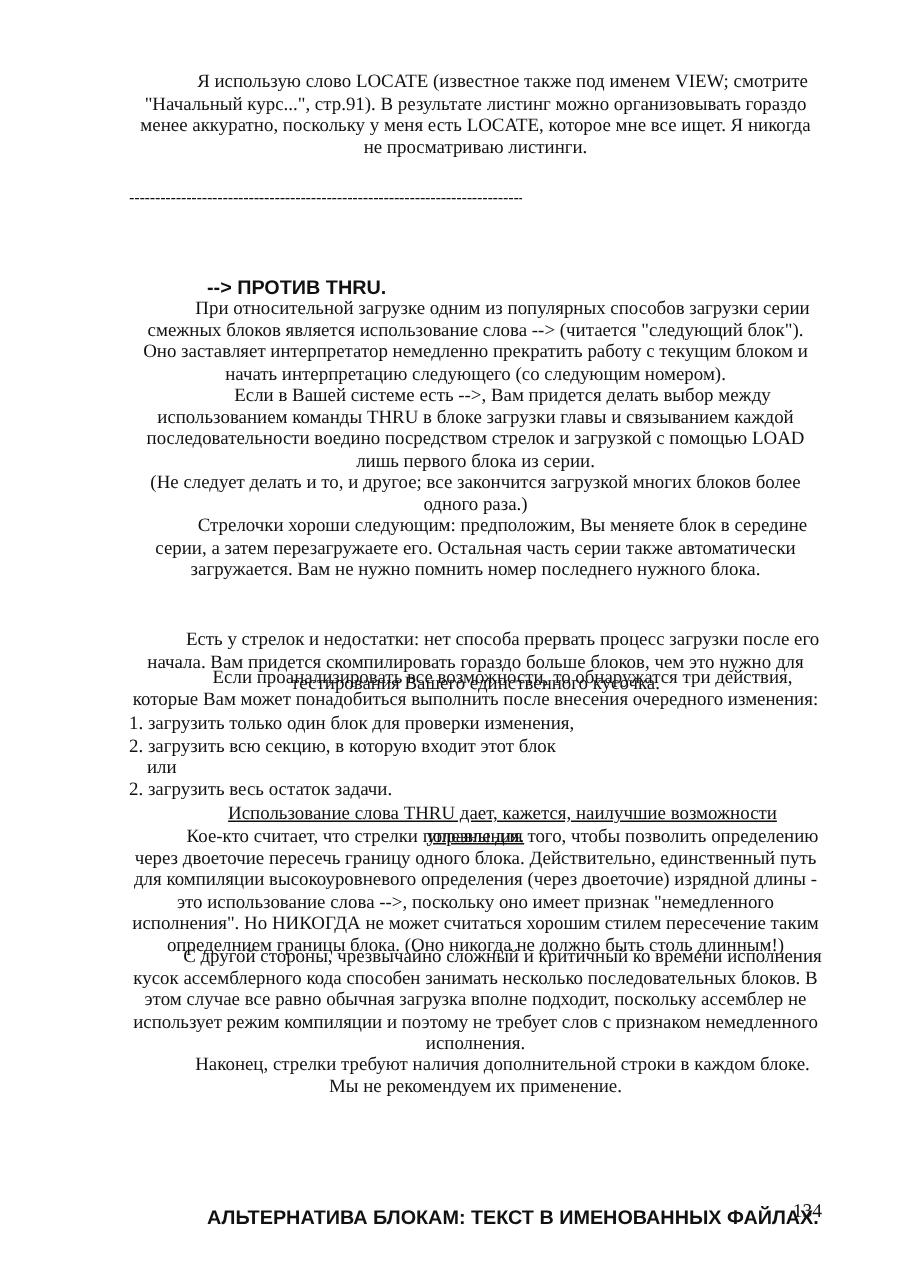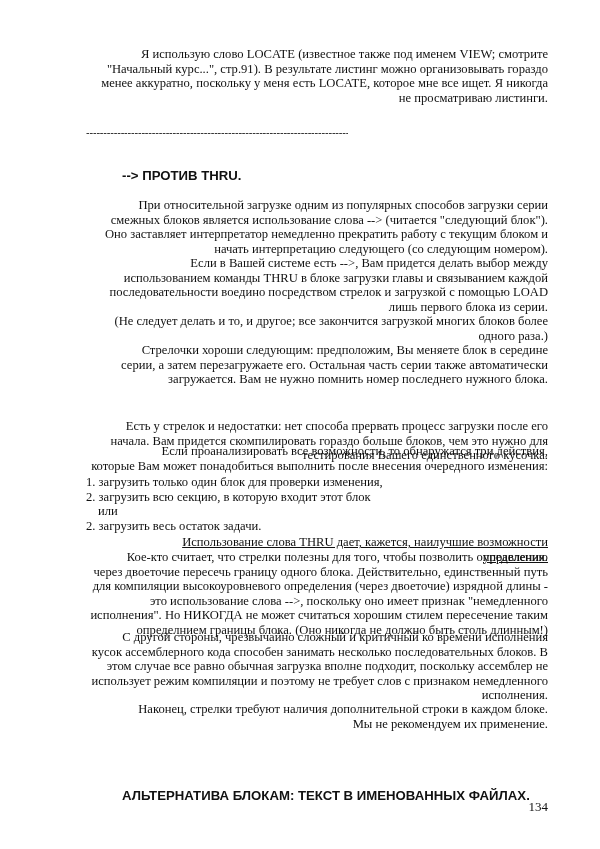--- a/index.html
+++ b/index.html
@@ -3,37 +3,37 @@
   <meta charset="utf-8">
   <style>
     html, body { margin: 0; padding: 0; background: #ffffff; }
     body { width: 600px; height: 849px; position: relative; overflow: hidden; color: #111; }
     .page { position: absolute; left: 86px; top: 0; width: 462px; }
     .p {
       font-family: "Liberation Serif", serif;
       font-size: 12.6px;
       line-height: 14.6px;
       margin: 0;
-      text-align: right;
+      text-align: center;
     }
     .indent { text-indent: 36px; }
     .abs { position: absolute; left: 0; width: 462px; }
     .rule {
       font-family: "Liberation Sans", sans-serif;
       font-size: 11px;
       letter-spacing: -0.2px;
       white-space: nowrap;
       overflow: hidden;
       width: 262px;
     }
     .h {
       font-family: "Liberation Sans", sans-serif;
       font-weight: bold;
       font-size: 13.2px;
-      margin: 0;
+      margin: 16px;
       padding-left: 36px;
       white-space: nowrap;
     }
     .list-item { margin: 0; font-family: Liberation Serif, serif; font-size: 12.6px; line-height: 14.6px; }
     .list-or { padding-left: 12px; }
     .pagenum { font-family: "Liberation Serif", serif; font-size: 13px; text-align: right; }
   </style>
 </head>
 <body>
 

